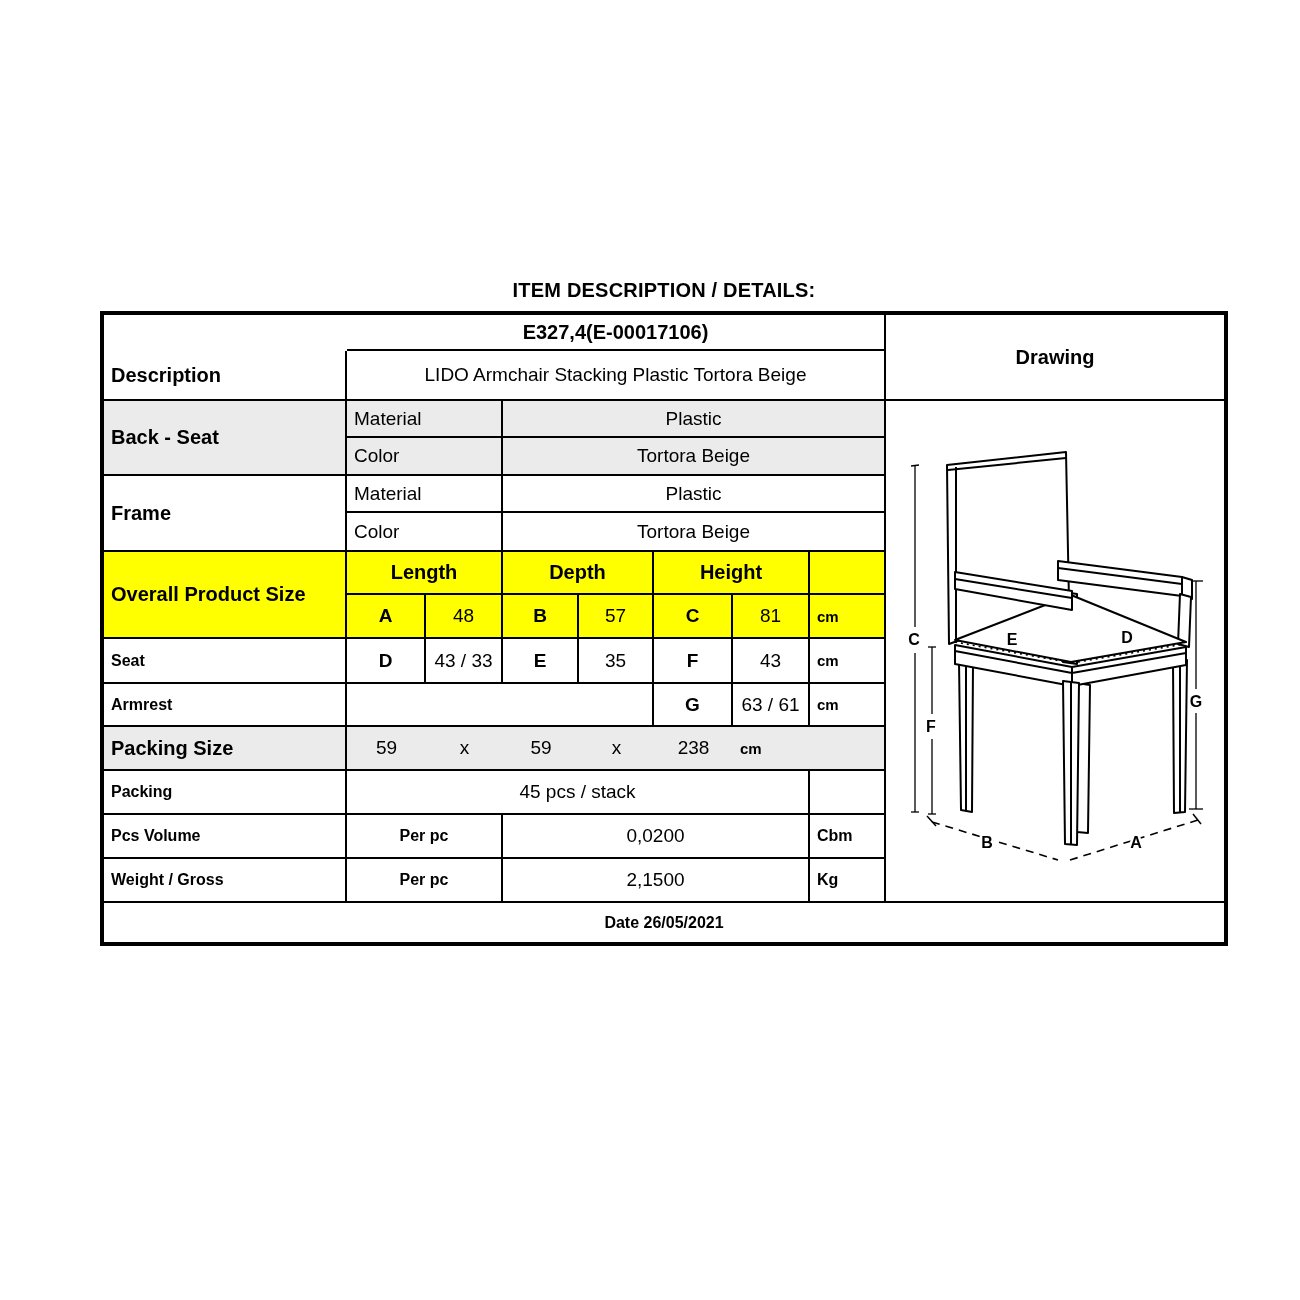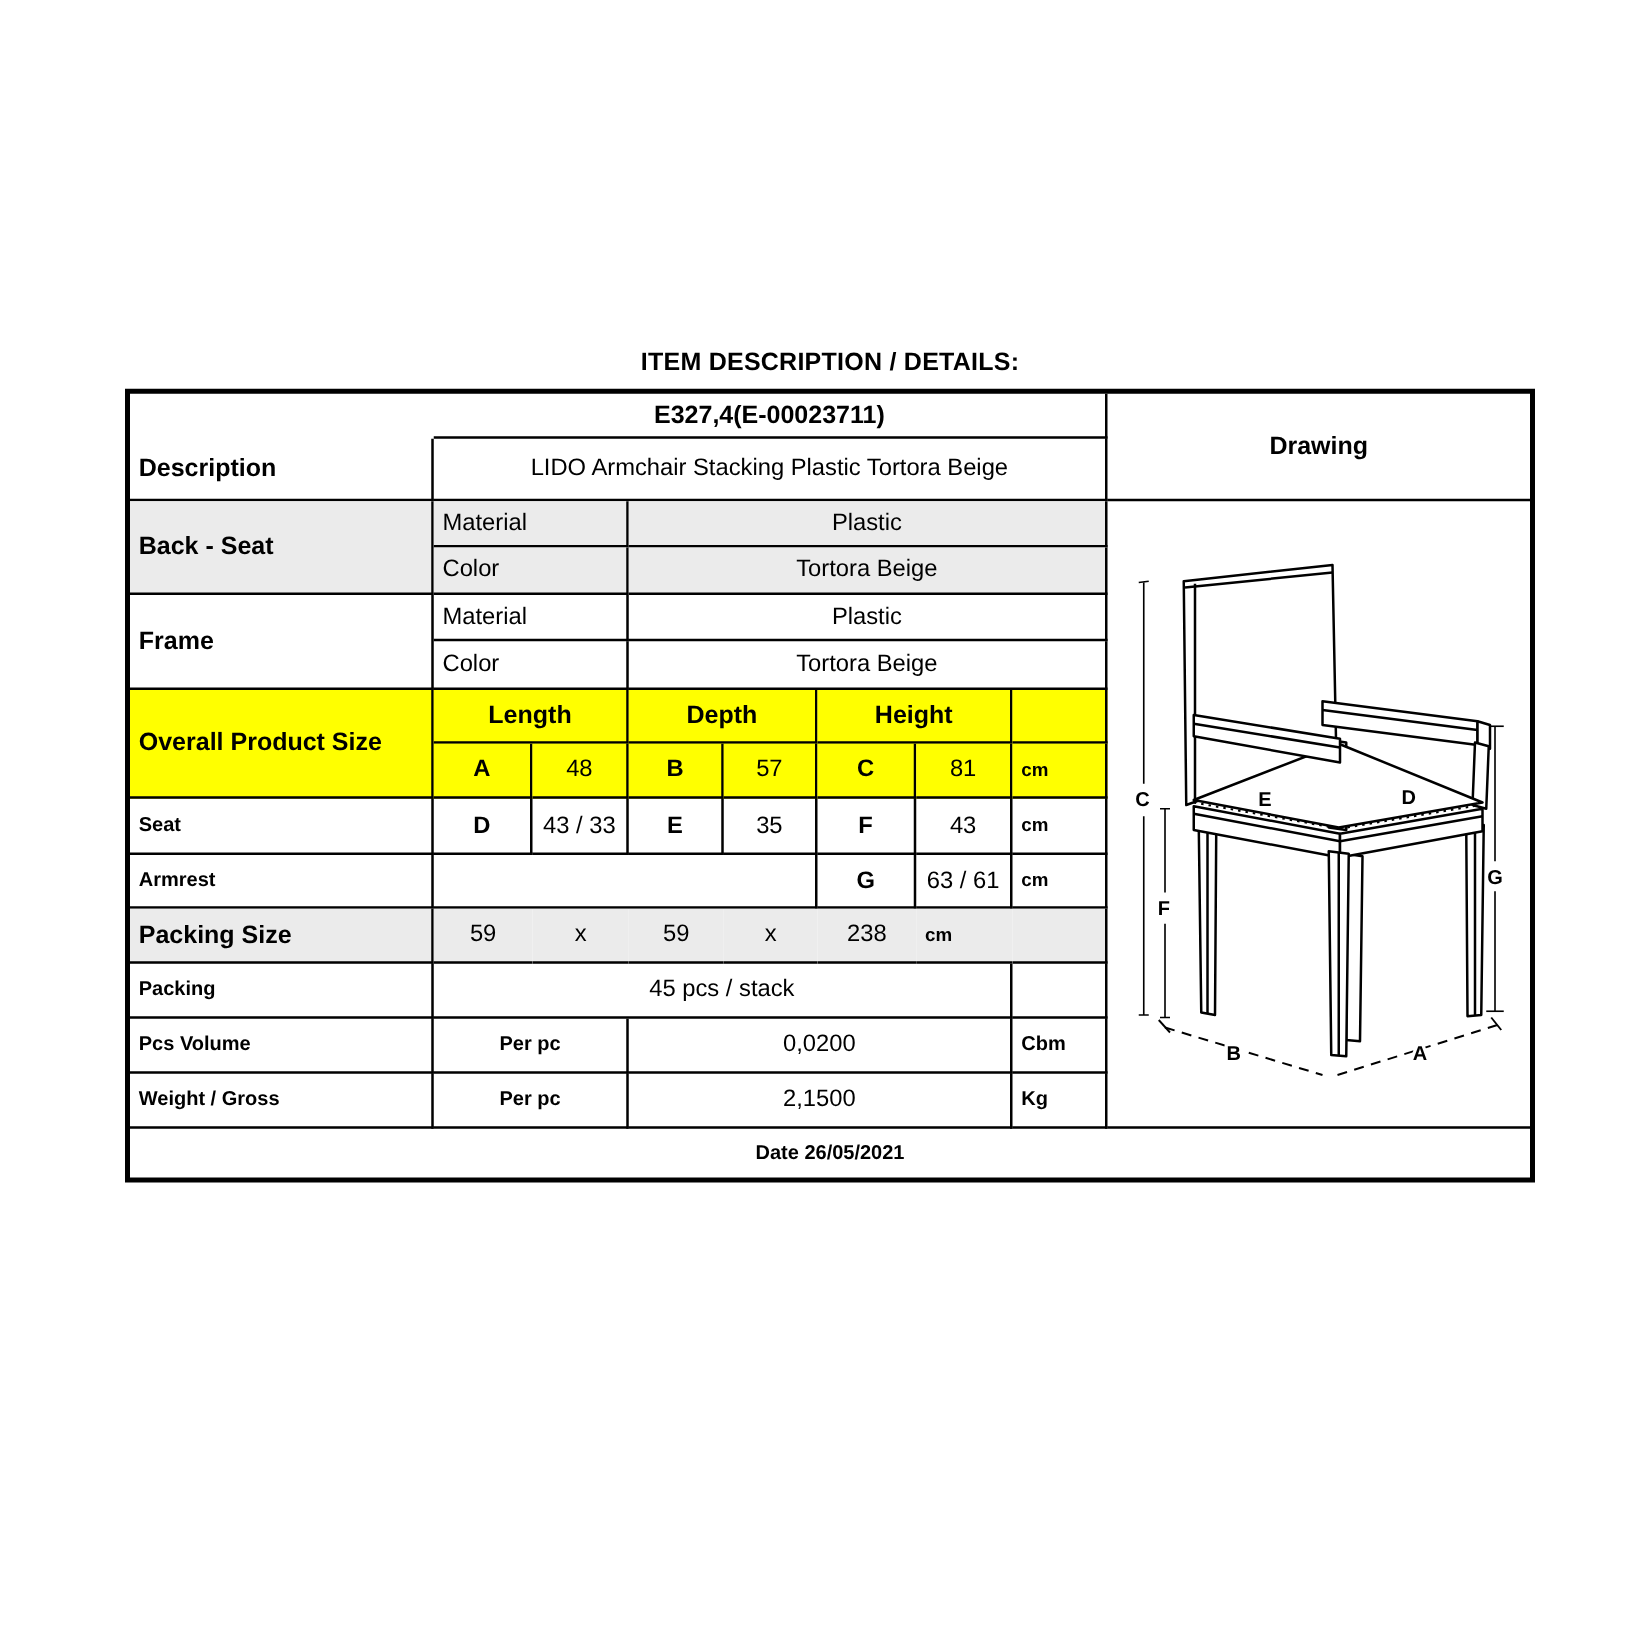--- a/index.html
+++ b/index.html
@@ -28,21 +28,21 @@
 </style>
 </head>
 <body>
 
 <div id="page">
 
   <div id="title">ITEM DESCRIPTION / DETAILS:</div>
 
   <div id="spec-table">
 
-    <div class="cell lg" style="grid-row:1;grid-column:2/9">E327,4(E-00023711)</div>
+    <div class="cell lg" style="grid-row:1;grid-column:2/9">E327,4(E-00017106)</div>
     <div class="cell lg nr" style="grid-row:1/3;grid-column:9">Drawing</div>
 
     <div class="cell" style="grid-row:2;grid-column:2/9">LIDO Armchair Stacking Plastic Tortora Beige</div>
     <div class="cell left lg" style="grid-row:2;grid-column:1">Description</div>
 
     <div class="cell left lg gray" style="grid-row:3/5;grid-column:1">Back - Seat</div>
     <div class="cell left gray" style="grid-row:3;grid-column:2/4">Material</div>
     <div class="cell gray" style="grid-row:3;grid-column:4/9">Plastic</div>
     <div class="cell left gray" style="grid-row:4;grid-column:2/4">Color</div>
     <div class="cell gray" style="grid-row:4;grid-column:4/9">Tortora Beige</div>

